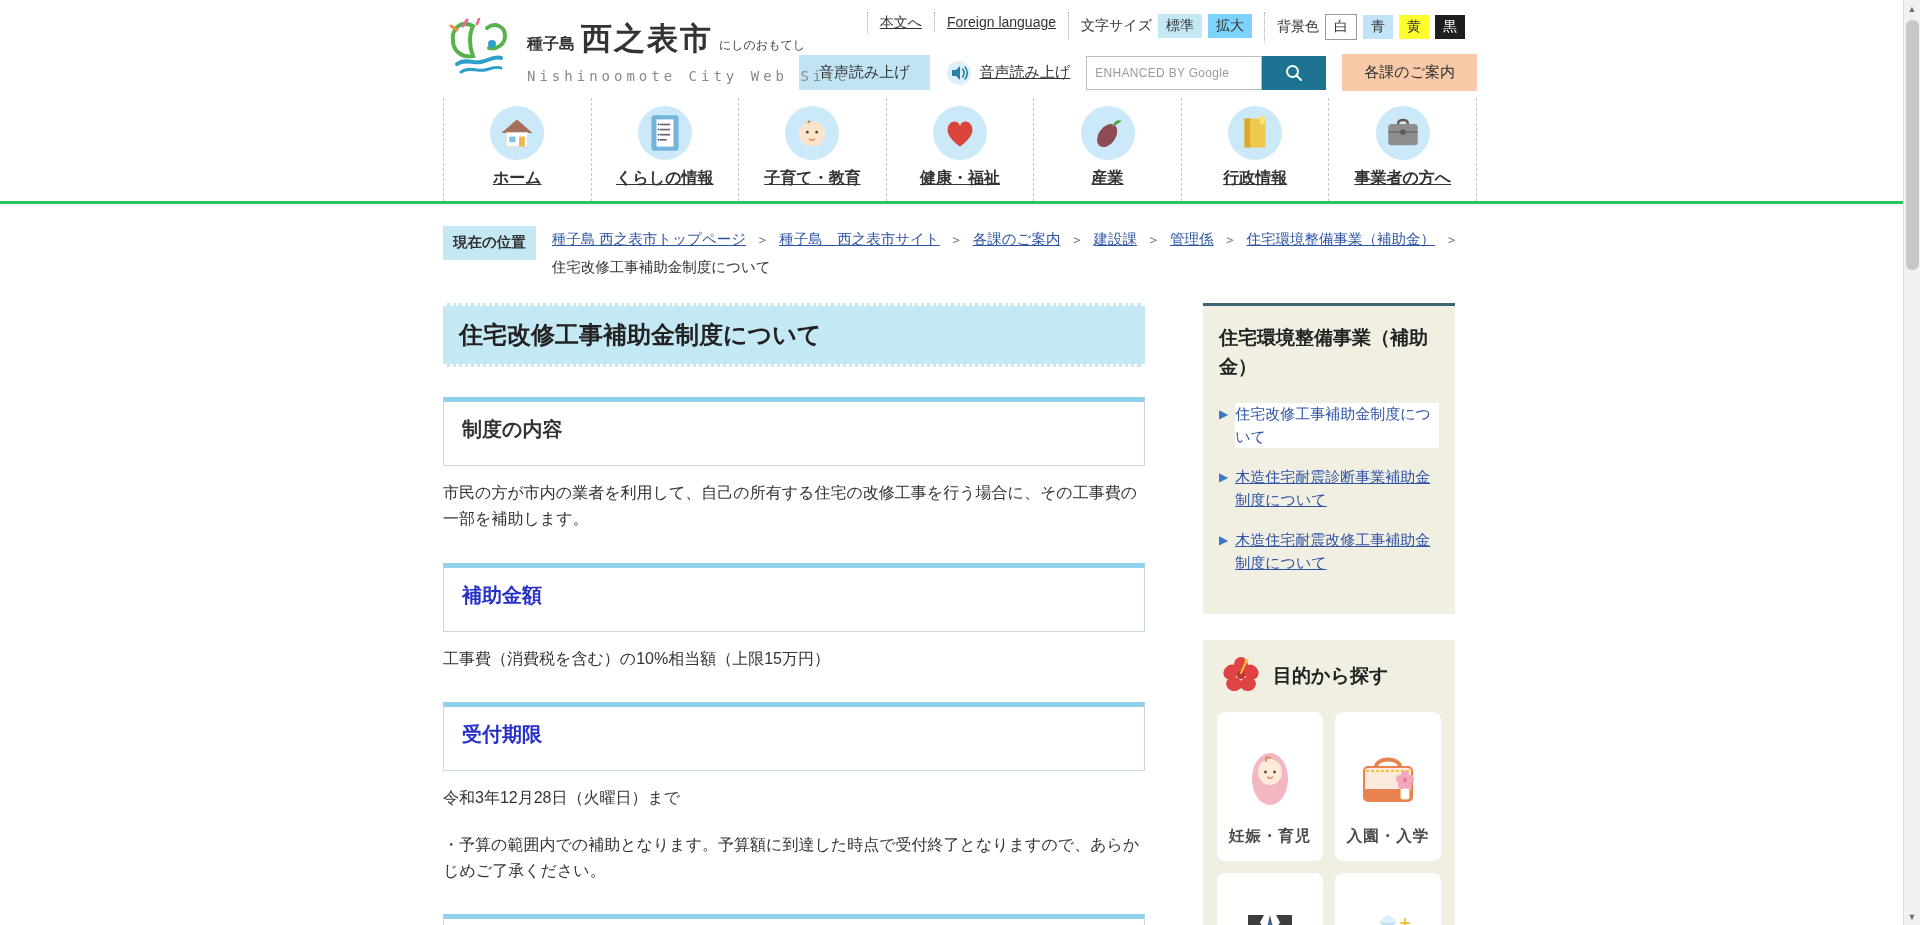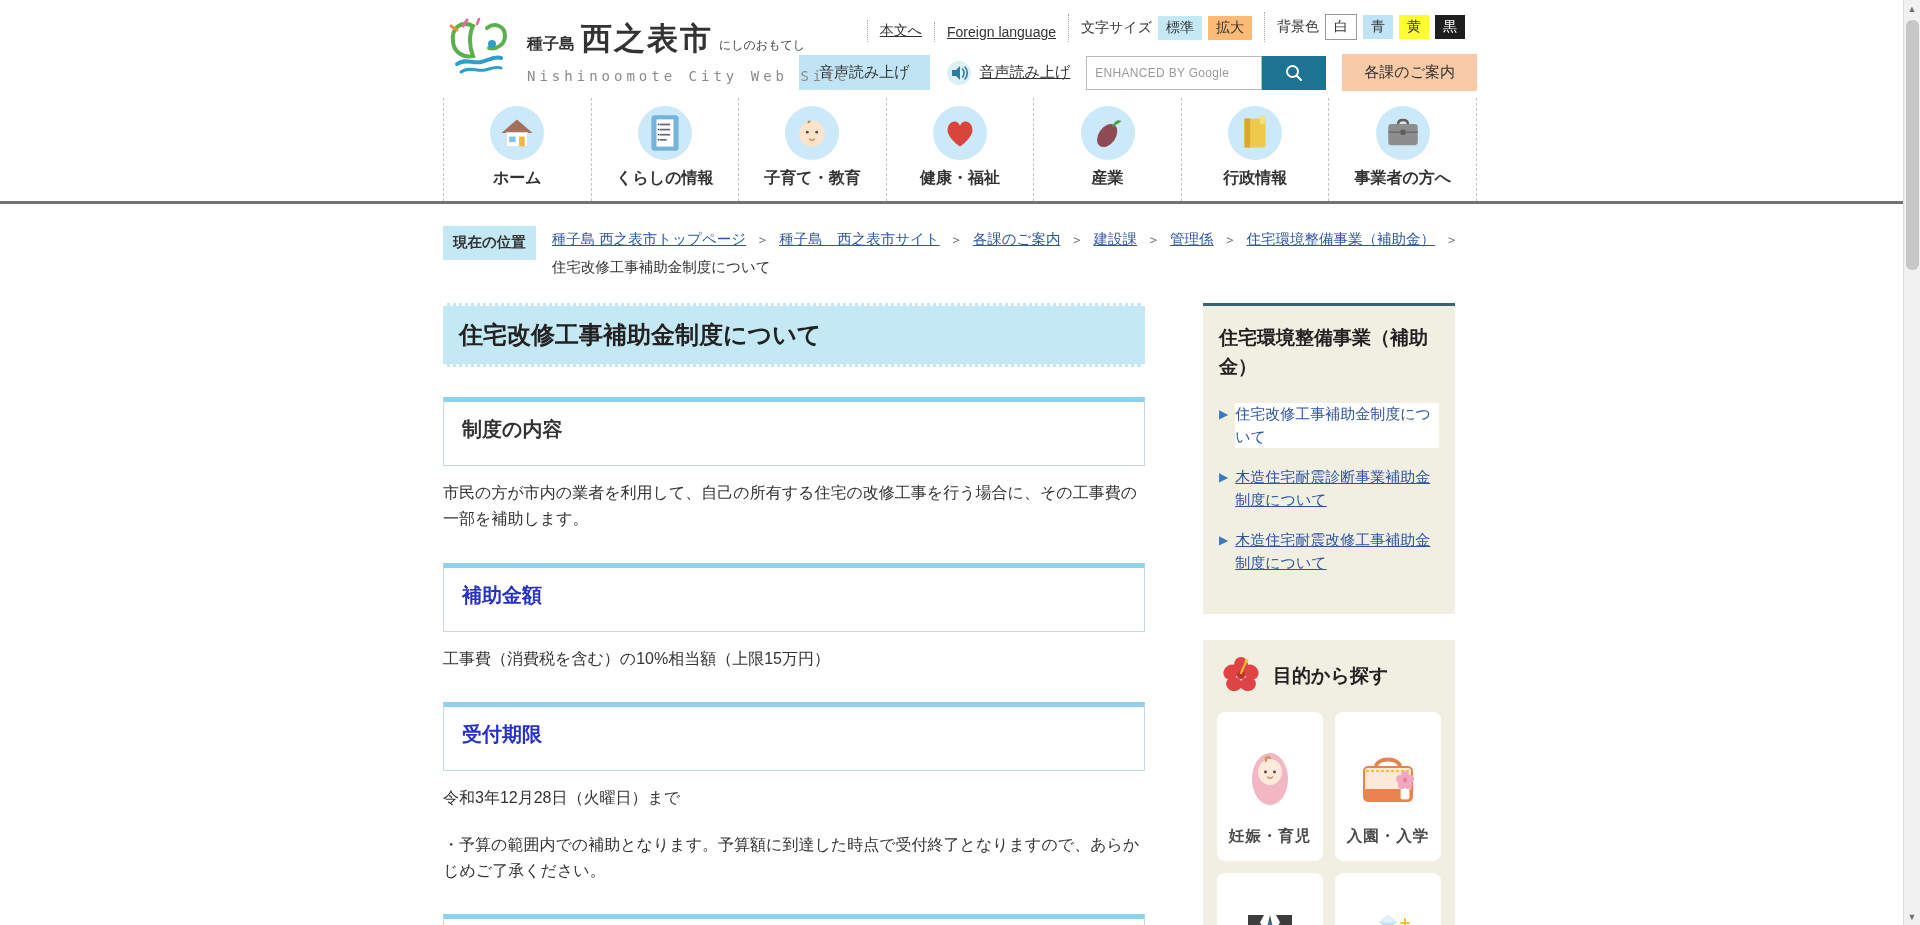--- a/index.html
+++ b/index.html
@@ -13,43 +13,43 @@
   
   .header-top { padding-top:12px; height:96px; position:relative; }
   .logo { position:absolute; left:0; top:18px; display:flex; align-items:flex-start; }
   .logo-mark { width:74px; height:64px; margin-right:10px; }
   .logo-text-line1 { display:flex; align-items:baseline; white-space:nowrap; }
   .logo-region { font-size:16px; font-weight:bold; margin-right:6px; }
   .logo-city { font-size:31px; font-weight:bold; letter-spacing:2px; }
   .logo-kana { font-size:12px; margin-left:6px; color:#444;text-align:right; }
   .logo-sub { font-size:14px; color:#8a8a8a; letter-spacing:4px; margin-top:8px; font-family:"DejaVu Sans Mono","Liberation Mono",monospace; }
 
-  .utility-row { display:flex; justify-content:flex-end; align-items:flex-end; font-size:14px; }
+  .utility-row { display:flex; justify-content:flex-end; align-items:flex-start; font-size:14px; }
   .u-item { padding:2px 12px; border-left:1px dotted #aaa; display:flex; align-items:center; gap:6px; }
   .u-link { color:#333; text-decoration:underline; cursor:pointer; }
   .chip { display:inline-block; padding:3px 8px; font-size:14px; cursor:pointer; }
   .chip-standard { background:#c5e8f5; }
-  .chip-large { background:#fdba74; }
+  .chip-large { background:#7dd3fc; }
   .chip-white { background:#fff; border:1px solid #999; }
   .chip-blue { background:#c0e4f5; }
   .chip-yellow { background:#ffff2e; }
   .chip-black { background:#1e1e1e; color:#fff; }
 
   .toolbar-row { display:flex; justify-content:flex-end; align-items:center; gap:16px; margin-top:12px; }
   .btn-toppage { background:#c0e4f4; padding:8px 20px; font-size:15px; color:#333; cursor:pointer; }
   .tts { display:flex; align-items:center; gap:8px; cursor:pointer; }
   .tts-label { font-size:15px; color:#333; text-decoration:underline; }
   .searchbox { display:flex; }
   .search-input { width:176px; height:34px; border:1px solid #bbb; padding:0 8px; font-size:12px; color:#444; }
   .search-input::placeholder { color:#9a9a9a; font-size:12px; letter-spacing:0.3px; }
   .search-btn { width:64px; height:34px; background:#1d7391; border:none; display:flex; align-items:center; justify-content:center; cursor:pointer; }
   .btn-dept { background:#f8caa8; padding:9px 22px; font-size:15px; color:#333; cursor:pointer; }
 
   
-  .nav-wrap { border-bottom:3px solid #737373; margin-top:2px; }
+  .nav-wrap { border-bottom:3px solid #22c55e; margin-top:2px;text-decoration:underline; }
   .nav { display:flex; width:1034px; margin:0 auto; }
   .nav-item { flex:1; text-align:center; border-left:1px dashed #c6c6c6; padding:8px 0 12px; cursor:pointer; }
   .nav-item:last-child { border-right:1px dashed #c6c6c6; }
   .nav-circle { width:54px; height:54px; border-radius:50%; background:#cbe9f8; margin:0 auto 8px; display:flex; align-items:center; justify-content:center; }
   .nav-label { font-size:16px; font-weight:600; color:#333; }
 
   
   .breadcrumb { display:flex; align-items:flex-start; margin-top:22px; font-size:14.5px; line-height:1.9; }
   .crumb-badge { background:#c5e8f5; padding:3px 10px; font-weight:bold; white-space:nowrap; margin-right:16px; flex:0 0 auto; }
   .crumbs { flex:1; }

